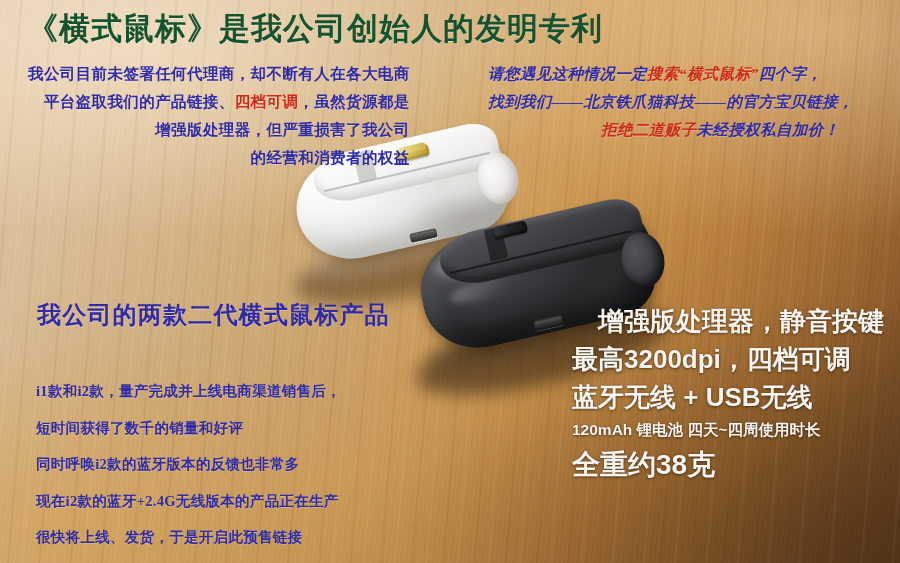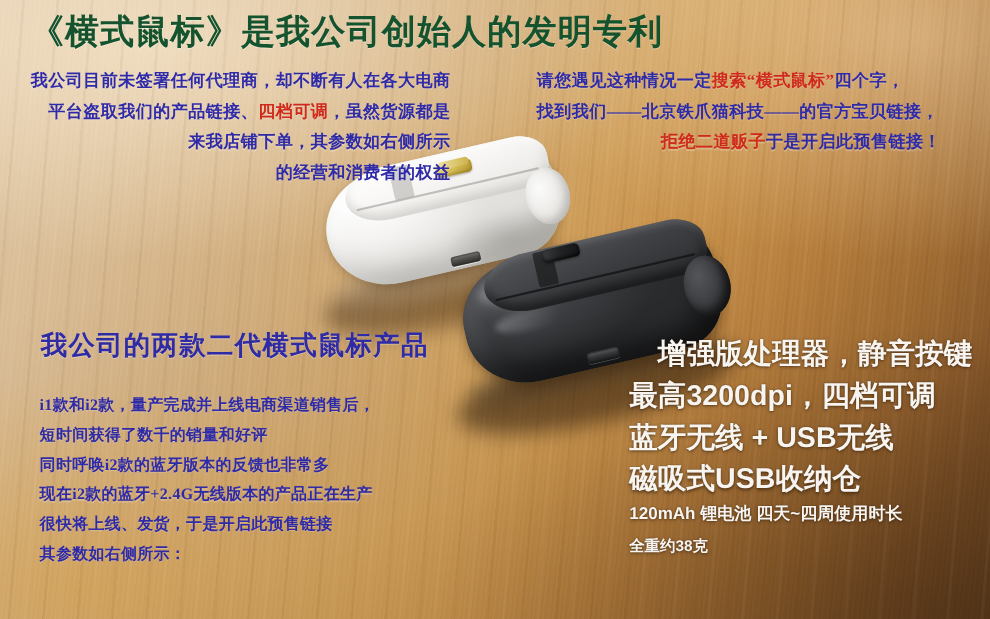--- a/index.html
+++ b/index.html
@@ -87,48 +87,49 @@
   }
 
   .body-left .line,
   .body-right .line{
     font-size:15.5px;font-weight:700;letter-spacing:.4px;
     text-shadow:0 1px 0 rgba(255,255,255,.22);
   }
   #notice-left{left:28px;top:66px;text-align:right;}
   #notice-left .line{margin-bottom:12.5px;}
   #notice-right{left:488px;top:66px;}
-  #notice-right .line{margin-bottom:12.5px;}
+  #notice-right .line{margin-bottom:12.5px;font-style:italic;}
   #notice-right .line.r-indent{padding-left:113px;}
 
   #subtitle{
     left:37px;top:303px;
     font-size:24px;font-weight:700;letter-spacing:1.2px;
     color:#2f2aa6;
     text-shadow:0 1px 0 rgba(255,255,255,.3);
   }
   #desc-left{left:36px;top:362px;}
   #desc-left .line{
     font-size:14.5px;font-weight:700;letter-spacing:.3px;
     margin-bottom:12.5px;
     color:#2f2ba8;
     text-shadow:0 1px 0 rgba(255,255,255,.2);
+    margin-top:22px;
   }
 
   
   #specs{right:16px;top:308px;text-align:left;width:312px;}
   #specs .line{
     color:#f8f5f0;font-weight:700;
     font-family:"Liberation Sans","DejaVu Sans",sans-serif;
     text-shadow:0 1px 3px rgba(40,20,4,.60), 0 0 1px rgba(40,20,4,.5);
   }
   #specs .s-big{font-size:26px;margin-bottom:12px;}
   #specs .s-sm{font-size:15.5px;margin-bottom:13px;}
   #specs .s-indent{padding-left:26px;}
-  #specs .s-last{font-size:14px;margin-bottom:0;}
+  #specs .s-last{font-size:28px;margin-bottom:0;}
 
   
   .mouse-wrap{position:absolute;}
 
   
   .shadow{
     position:absolute;border-radius:50%;
     filter:blur(9px);
   }
   #shadow-white{
@@ -314,43 +315,42 @@
       <div class="usbport" id="bm-usb"></div>
     </div>
 
   </div>
 
   <div class="blk line" id="title">《横式鼠标》是我公司创始人的发明专利</div>
 
   <div class="blk body-left" id="notice-left">
       <div class="line"><span class="t-blue">我公司目前未签署任何代理商，却不断有人在各大电商</span></div>
       <div class="line"><span class="t-blue">平台盗取我们的产品链接、</span><span class="t-red">四档可调</span><span class="t-blue">，虽然货源都是</span></div>
-      <div class="line"><span class="t-blue">来我店铺下单，其参数如右侧所示</span></div>
+      <div class="line"><span class="t-blue">增强版处理器，但严重损害了我公司</span></div>
       <div class="line"><span class="t-blue">的经营和消费者的权益</span></div>
     </div>
 
   <div class="blk body-right" id="notice-right">
       <div class="line"><span class="t-blue">请您遇见这种情况一定</span><span class="t-red">搜索“横式鼠标”</span><span class="t-blue">四个字，</span></div>
       <div class="line"><span class="t-blue">找到我们——北京铁爪猫科技——的官方宝贝链接，</span></div>
-      <div class="line r-indent"><span class="t-red">拒绝二道贩子</span><span class="t-blue">于是开启此预售链接！</span></div>
+      <div class="line r-indent"><span class="t-red">拒绝二道贩子</span><span class="t-blue">未经授权私自加价！</span></div>
     </div>
 
   <div class="blk line" id="subtitle">我公司的两款二代横式鼠标产品</div>
 
   <div class="blk" id="desc-left">
       <div class="line">i1款和i2款，量产完成并上线电商渠道销售后，</div>
       <div class="line">短时间获得了数千的销量和好评</div>
       <div class="line">同时呼唤i2款的蓝牙版本的反馈也非常多</div>
       <div class="line">现在i2款的蓝牙+2.4G无线版本的产品正在生产</div>
       <div class="line">很快将上线、发货，于是开启此预售链接</div>
       <div class="line">其参数如右侧所示：</div>
     </div>
 
   <div class="blk" id="specs">
       <div class="line s-big s-indent">增强版处理器，静音按键</div>
       <div class="line s-big">最高3200dpi，四档可调</div>
       <div class="line s-big">蓝牙无线 + USB无线</div>
-      <div class="line s-big">磁吸式USB收纳仓</div>
       <div class="line s-sm">120mAh 锂电池 四天~四周使用时长</div>
       <div class="line s-last">全重约38克</div>
     </div>
 
 </div>
 
 </body></html>

